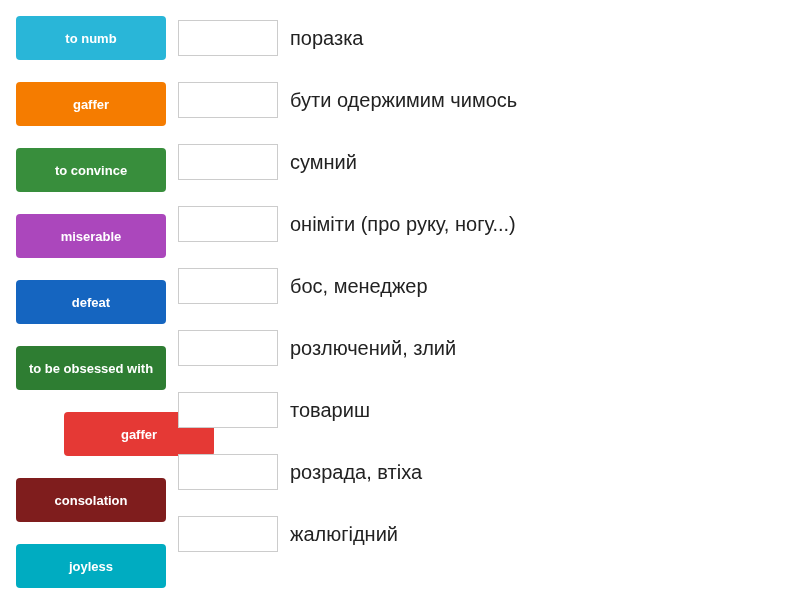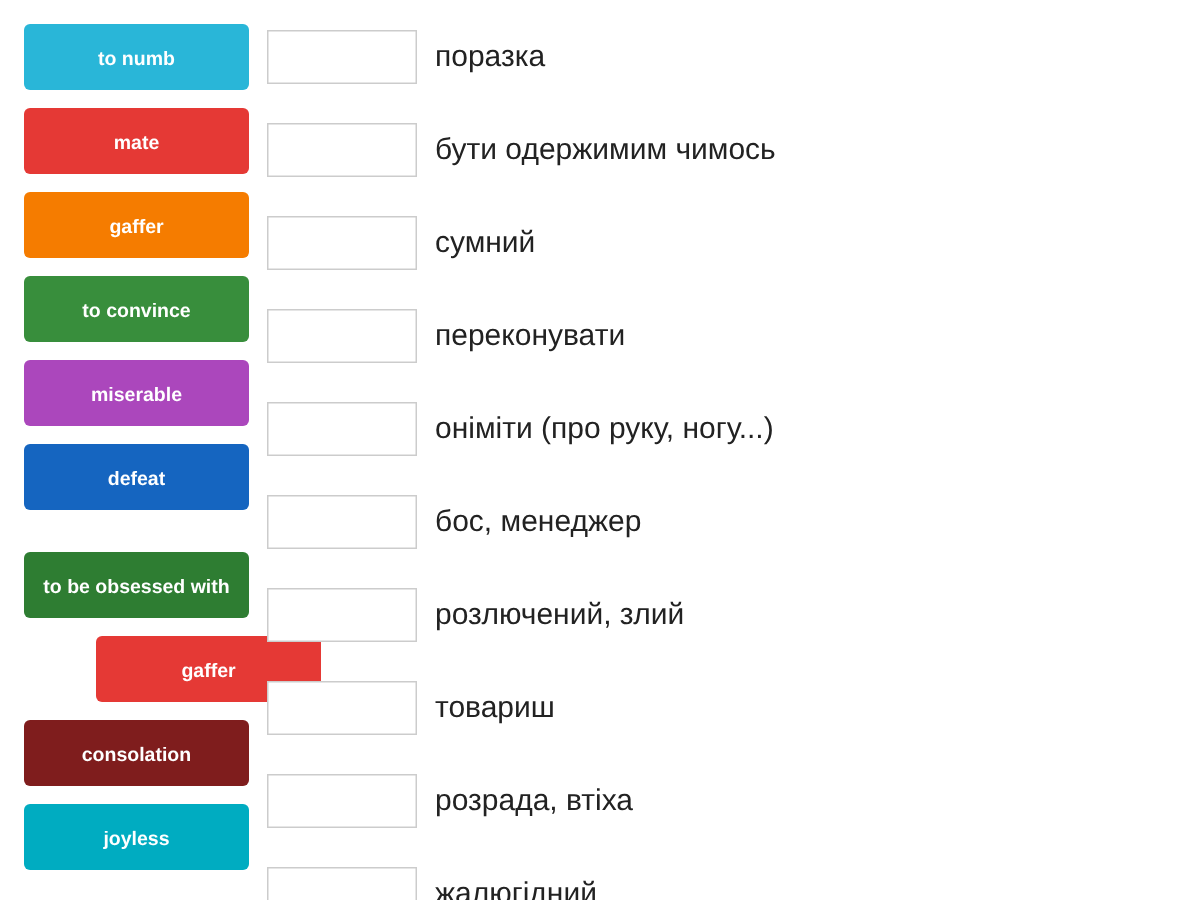--- a/index.html
+++ b/index.html
@@ -15,21 +15,21 @@
       display: flex;
       flex-direction: row;
       padding: 16px;
       gap: 12px;
       height: 100%;
     }
 
     .left-column {
       display: flex;
       flex-direction: column;
-      gap: 12px;
+      gap: 22px;
       width: 150px;
       flex-shrink: 0;
     }
 
     .word-btn {
       display: flex;
       align-items: center;
       justify-content: center;
       text-align: center;
       color: #fff;
@@ -70,46 +70,41 @@
       color: #222;
       font-weight: normal;
     }
   </style>
 </head>
 <body>
 
 <div class="container">
   <div class="left-column">
   <button class="word-btn" style="background-color: rgb(41, 182, 216);">to numb</button>
-      <button class="word-btn" style="background-color: rgb(229, 57, 53);">mate</button>
       <button class="word-btn" style="background-color: rgb(245, 124, 0);">gaffer</button>
       <button class="word-btn" style="background-color: rgb(56, 142, 60);">to convince</button>
       <button class="word-btn" style="background-color: rgb(171, 71, 188);">miserable</button>
       <button class="word-btn" style="background-color: rgb(21, 101, 192);">defeat</button>
-      <button class="word-btn" style="background-color: rgb(46, 125, 50); margin-top: 16px;">to be obsessed with</button>
+      <button class="word-btn" style="background-color: rgb(46, 125, 50);">to be obsessed with</button>
       <button class="word-btn" style="background-color: rgb(229, 57, 53); margin-left: 48px;">gaffer</button>
       <button class="word-btn" style="background-color: #7f1d1d;">consolation</button>
       <button class="word-btn" style="background-color: rgb(0, 172, 193);">joyless</button>
     </div>
   <div class="right-column">
   <div class="match-row">
         <input type="text" class="answer-box" style="">
         <span class="definition-text">поразка</span>
       </div>
       <div class="match-row">
         <input type="text" class="answer-box" style="">
         <span class="definition-text">бути одержимим  чимось</span>
       </div>
       <div class="match-row">
         <input type="text" class="answer-box" style="">
         <span class="definition-text">сумний</span>
-      </div>
-      <div class="match-row">
-        <input type="text" class="answer-box" style="">
-        <span class="definition-text">переконувати</span>
       </div>
       <div class="match-row">
         <input type="text" class="answer-box" style="">
         <span class="definition-text">оніміти (про руку, ногу...)</span>
       </div>
       <div class="match-row">
         <input type="text" class="answer-box" style="">
         <span class="definition-text">бос, менеджер</span>
       </div>
       <div class="match-row">

